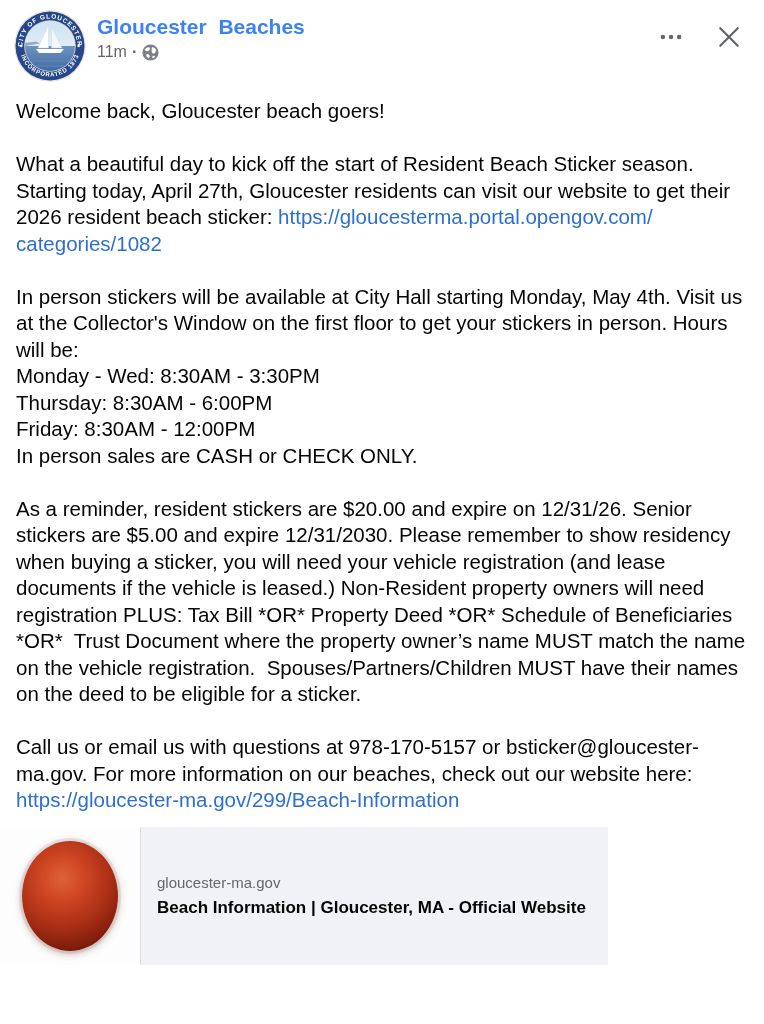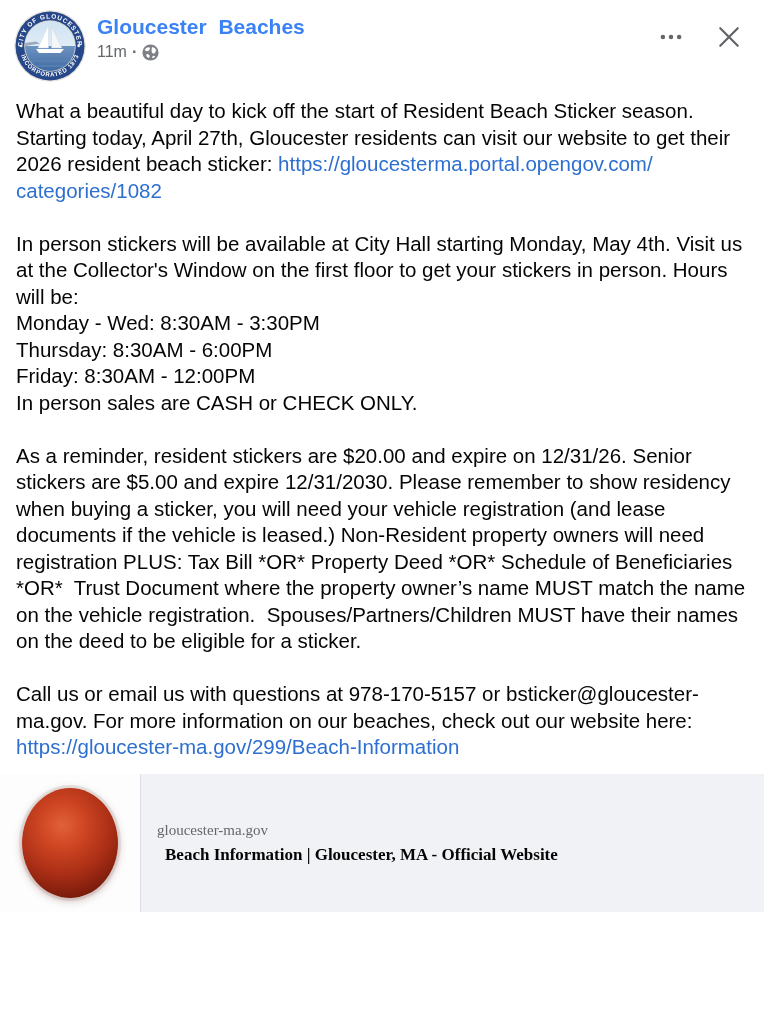--- a/index.html
+++ b/index.html
@@ -17,29 +17,29 @@
   .meta{display:flex;align-items:flex-end;gap:5px;margin-top:4px;font-size:16px;color:#65676b;line-height:18px;}
   .meta .dot{font-weight:700;}
   .header-actions{position:absolute;top:20px;right:18px;display:flex;align-items:center;gap:26px;}
   .icon-btn{background:none;border:none;padding:2px;margin:0;cursor:pointer;display:flex;align-items:center;justify-content:center;}
   
   .body{padding:14px 16px 0 16px;font-size:20.5px;line-height:26.5px;color:#050505;}
   .body p{margin:0 0 26.5px 0;white-space:pre-wrap;overflow-wrap:break-word;}
   .body p:last-child{margin-bottom:13px;}
   .body .link{color:#2d6fd0;cursor:pointer;}
   
-  .link-card{display:flex;width:764px;height:138px;background:#f0f2f5;cursor:pointer;font-family:Liberation Serif, serif;}
+  .link-card{display:flex;width:608px;height:138px;background:#f0f2f5;cursor:pointer;}
   .thumb-wrap{width:140px;flex:0 0 140px;background:#fdfdfd;border-right:1px solid #dcdee3;
     display:flex;align-items:center;justify-content:center;overflow:hidden;}
   .sphere{width:96px;height:110px;border-radius:50%;
     background:radial-gradient(circle at 42% 34%, #e0613a 0%, #cf4623 24%, #a82d15 55%, #701809 84%, #55100a 100%);
     box-shadow:0 2px 8px rgba(90,20,10,0.35), 0 0 0 3px rgba(220,215,212,0.45);}
   .card-text{display:flex;flex-direction:column;justify-content:center;gap:5px;padding:0 16px;min-width:0;}
   .card-domain{font-size:15px;color:#65676b;line-height:18px;}
-  .card-title{font-size:17px;font-weight:700;color:#050505;line-height:21px;margin-left:8px;}
+  .card-title{font-size:17px;font-weight:700;color:#050505;line-height:21px;}
 </style>
 </head>
 <body>
 
 <div class="screen">
 
   <div class="header">
 
     <div class="avatar">
       <svg viewBox="0 0 72 72" width="72" height="72">
@@ -106,20 +106,21 @@
       </button>
       <button class="icon-btn">
         <svg width="30" height="30" viewBox="0 0 24 24">
           <path d="M5 5 L19 19 M19 5 L5 19" stroke="#5f6368" stroke-width="1.7" stroke-linecap="round" fill="none"></path>
         </svg>
       </button>
     </div>
   </div>
 
   <div class="body">
+      <p><span>Welcome back, Gloucester beach goers!</span></p>
       <p><span>What a beautiful day to kick off the start of Resident Beach Sticker season. Starting today, April 27th, Gloucester residents can visit our website to get their 2026 resident beach sticker: </span><span class="link">https:/<wbr>/<wbr>gloucesterma.portal.opengov.com/<wbr>categories/<wbr>1082</span></p>
       <p><span>In person stickers will be available at City Hall starting Monday, May 4th. Visit us at the Collector's Window on the first floor to get your stickers in person. Hours will be:
 Monday - Wed: 8:30AM - 3:30PM
 Thursday: 8:30AM - 6:00PM
 Friday: 8:30AM - 12:00PM
 In person sales are CASH or CHECK ONLY.</span></p>
       <p><span>As a reminder, resident stickers are $20.00 and expire on 12/31/26. Senior stickers are $5.00 and expire 12/31/2030. Please remember to show residency when buying a sticker, you will need your vehicle registration (and lease documents if the vehicle is leased.) Non-Resident property owners will need registration PLUS: Tax Bill *OR* Property Deed *OR* Schedule of Beneficiaries *OR*  Trust Document where the property owner’s name MUST match the name on the vehicle registration.  Spouses/Partners/Children MUST have their names on the deed to be eligible for a sticker.</span></p>
       <p><span>Call us or email us with questions at 978-170-5157 or bsticker@gloucester-ma.gov. For more information on our beaches, check out our website here: </span><span class="link">https:/<wbr>/<wbr>gloucester-ma.gov/<wbr>299/<wbr>Beach-Information</span></p>
     </div>
 

